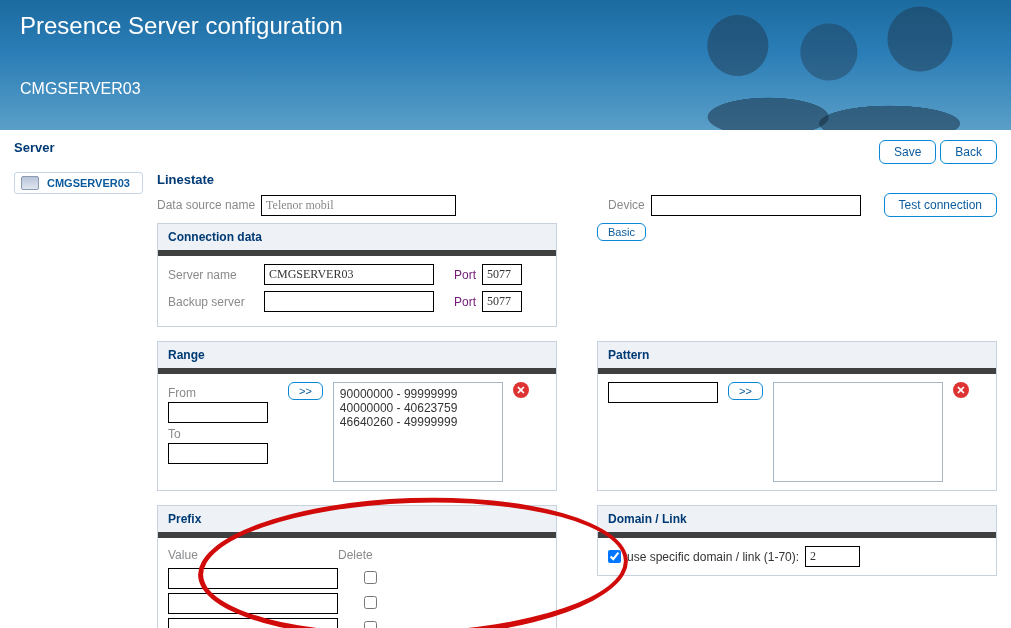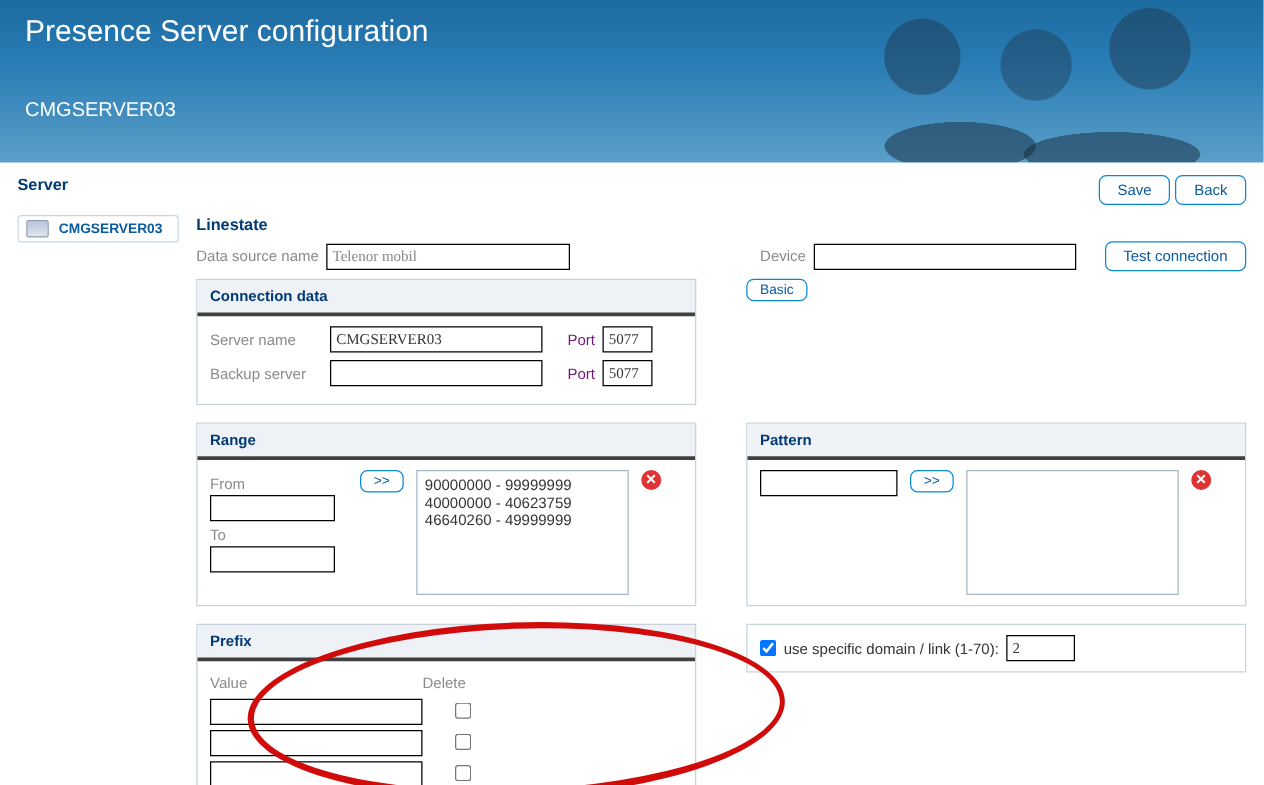--- a/index.html
+++ b/index.html
@@ -126,21 +126,21 @@
       display:flex;
       gap: 40px;
       align-items:flex-start;
     }
     .panel {
       border:1px solid #c8d2dc;
       background:#fff;
     }
     .panel-head {
       background:#eef1f5;
-      border-bottom:3px solid #404040;
+      border-bottom:6px solid #404040;
       padding:6px 10px;
       font-weight:bold;
       color:#003a75;
     }
     .panel-body { padding:8px 10px; }
     .conn-panel { width: 400px; }
     .conn-panel .label-grey { width:90px; display:inline-block; }
     .conn-panel input.srv { width:170px; }
     .conn-panel input.port { width:40px; }
     .port-lbl { margin-left:14px; color:#701a75; }
@@ -311,20 +311,21 @@
               <tr>
                 <td><input type="text" class="pv" value="" style=""></td>
                 <td style="text-align:center"><input type="checkbox" style=""></td>
               </tr>
             </tbody>
               </table>
           </div>
         </div>
 
         <div class="panel domain-panel">
+          <div class="panel-head">Domain / Link</div>
           <div class="panel-body domain-body">
             <input type="checkbox" checked="" style="">
             <span class="label-grey" style="color:#333">use specific domain / link (1-70):</span>
             <input type="text" class="dval" value="2" style="">
           </div>
         </div>
       </div>
 
     </div>
   </div>

